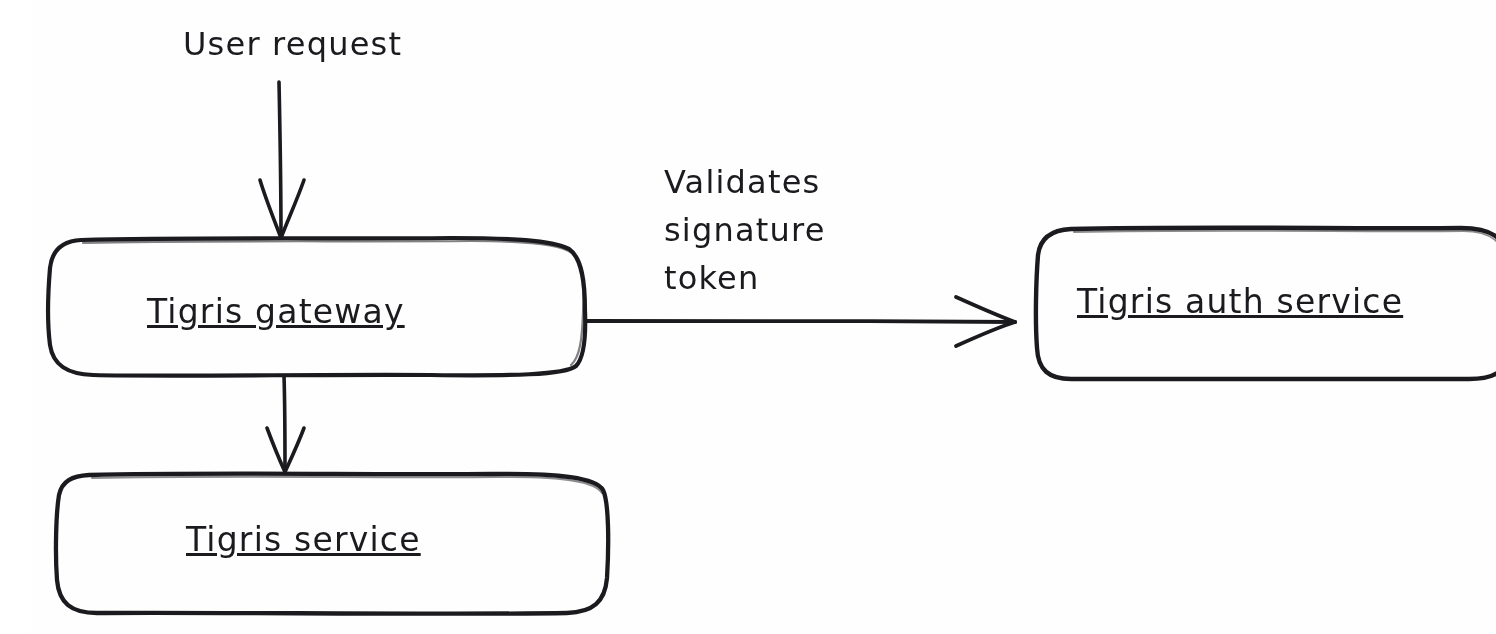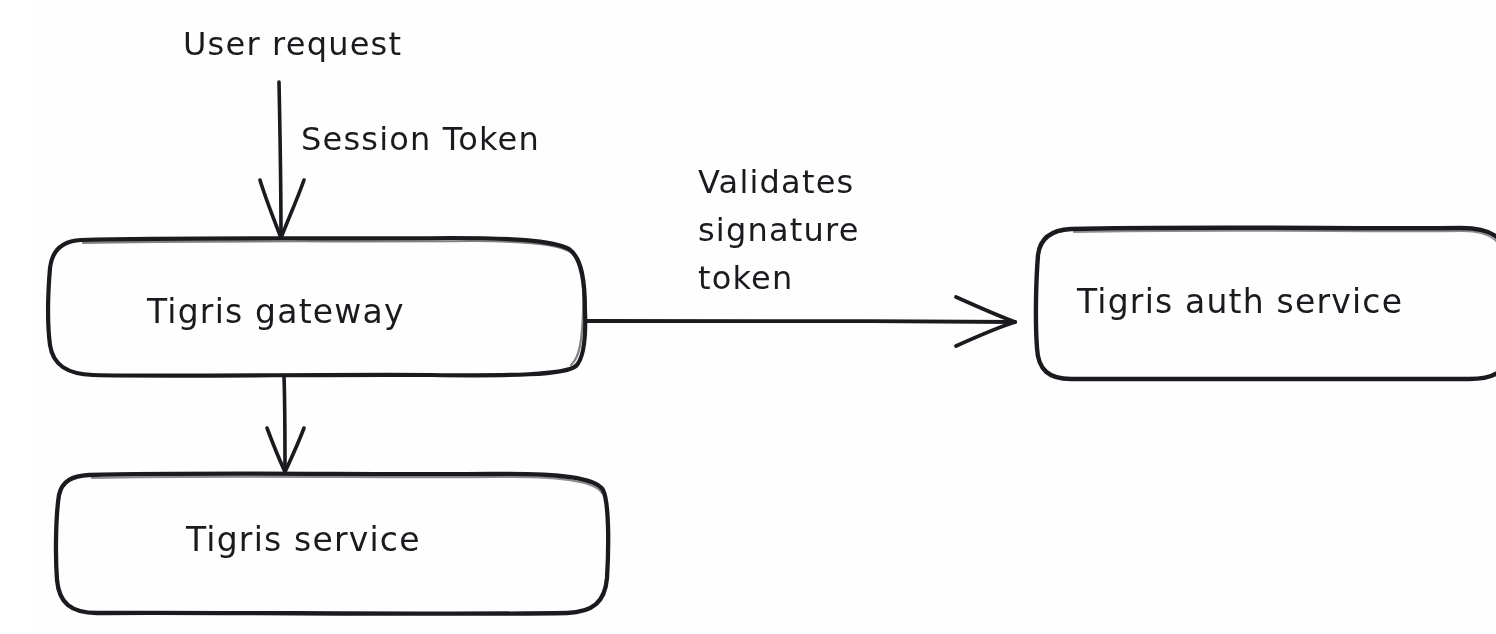--- a/index.html
+++ b/index.html
@@ -25,33 +25,34 @@
     height: 634px;
   }
   .node-label {
     position: absolute;
     color: #1b1b1f;
     font-family: "DejaVu Sans", sans-serif;
     font-size: 33px;
     letter-spacing: 1.2px;
     white-space: nowrap;
     line-height: 1.05;
+    text-decoration: underline;
   }
   .edge-label {
     position: absolute;
     color: #1b1b1f;
     font-family: "DejaVu Sans", sans-serif;
     font-size: 32px;
     letter-spacing: 1.2px;
     white-space: nowrap;
     line-height: 48px;
   }
   .lbl-user-request { left: 152px; top: 20px; }
   .lbl-session-token { left: 270px; top: 115px; }
-  .lbl-validates { left: 667px; top: 158px; }
+  .lbl-validates { left: 633px; top: 158px; }
   .lbl-gateway  { left: 116px; top: 295px; }
   .lbl-auth     { left: 1046px; top: 285px; text-align: right; }
   .lbl-backend  { left: 155px; top: 523px; }
 </style>
 </head>
 <body>
 
 <div id="canvas">
 
   <svg id="sketch" viewBox="0 0 1496 634" xmlns="http://www.w3.org/2000/svg">
@@ -118,21 +119,20 @@
 
     <g>
       <path d="M 556 321 C 660 320, 840 321, 984 322" fill="none" stroke="#1b1b1f" stroke-width="3.8" stroke-linecap="round"></path>
       <path d="M 925 297 C 945 306, 968 316, 984 322" fill="none" stroke="#1b1b1f" stroke-width="3.8" stroke-linecap="round"></path>
       <path d="M 925 346 C 945 337, 968 327, 984 322" fill="none" stroke="#1b1b1f" stroke-width="3.8" stroke-linecap="round"></path>
     </g>
   </svg>
 
   <div class="edge-label lbl-user-request">User request</div>
 
-  <div class="edge-label lbl-session-token">Session Token</div>
 
   <div class="edge-label lbl-validates">
     <div>Validates</div>
     <div>signature</div>
     <div>token</div>
   </div>
 
   <div class="node-label lbl-gateway">Tigris gateway</div>
 
   <div class="node-label lbl-auth">Tigris auth service</div>

